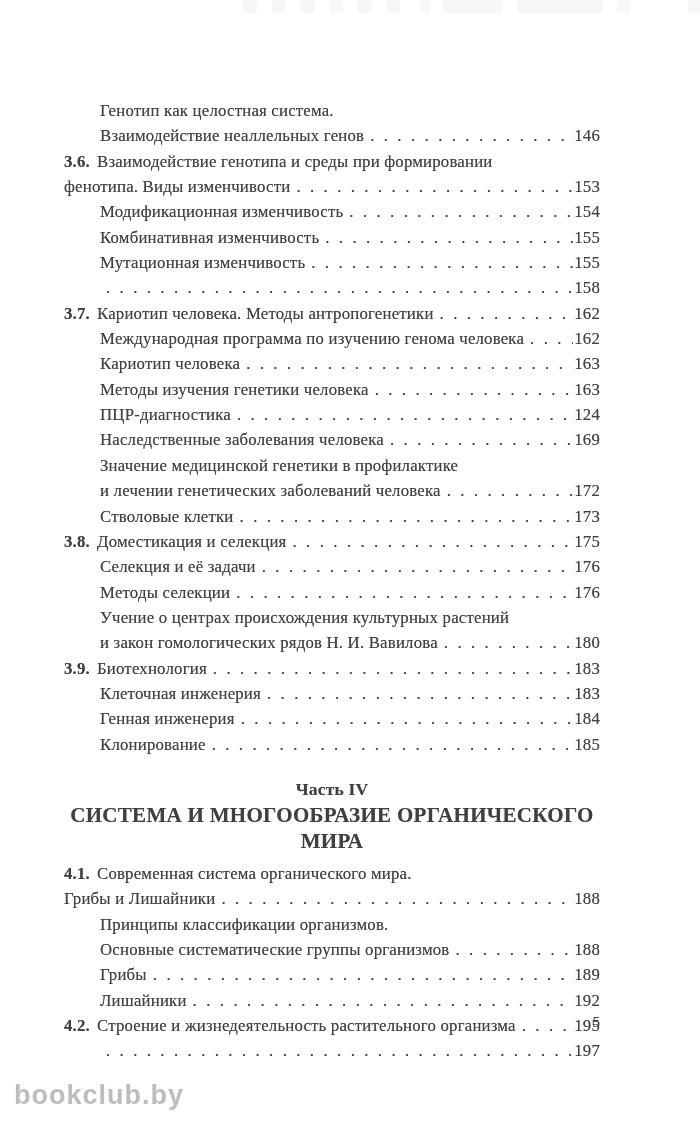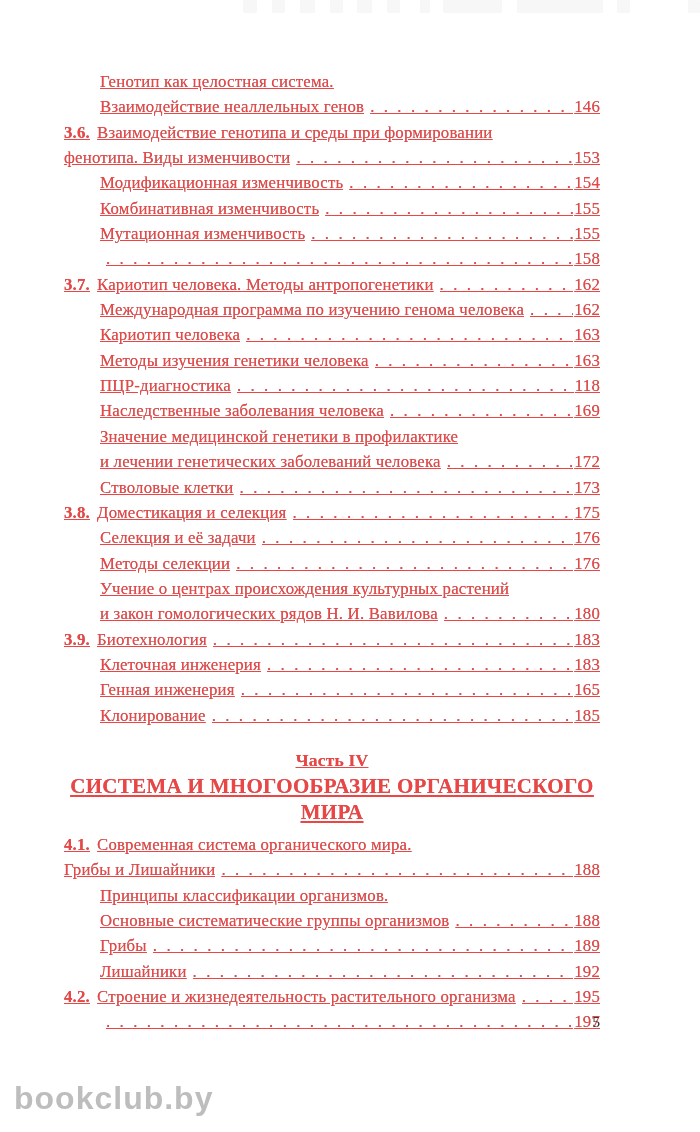--- a/index.html
+++ b/index.html
@@ -29,27 +29,26 @@
     position: absolute;
     top: 0;
     height: 13px;
     background: rgba(70, 70, 75, 0.045);
     border-radius: 1px;
   }
 
   .toc {
     position: absolute;
     left: 64px;
-    top: 72px;
+    top: 101px;
     width: 536px;
-    color: #ef4444;
+    color: #404040;
     font-size: 16.8px;
     letter-spacing: 0.2px;
     text-shadow: 0 0 0.6px rgba(55, 50, 45, 0.55);
-    text-decoration: underline;
   }
   .toc-line {
     display: flex;
     align-items: baseline;
     height: 25.35px;
     white-space: nowrap;
   }
   .toc-line.indent1 { padding-left: 36px; }
   .toc-line .num {
     font-weight: bold;
@@ -101,21 +100,21 @@
     font-size: 15px;
     color: #3a3634;
     text-shadow: 0 0 0.6px rgba(55, 50, 45, 0.5);
   }
 
   .watermark {
     position: absolute;
     left: 14px;
     top: 1080px;
     font-family: "Liberation Sans", "DejaVu Sans", sans-serif;
-    font-size: 32px;
+    font-size: 27px;
     font-weight: bold;
     letter-spacing: 1px;
     color: #bdbdbd;
     text-shadow:
       -1px -1px 1px rgba(255, 255, 255, 0.95),
        1px  1px 1px rgba(255, 255, 255, 0.95),
        0 0 4px rgba(255, 255, 255, 1);
   }
 </style>
 </head>
@@ -216,21 +215,21 @@
 
     <span class="txt">Методы изучения генетики человека</span>
     <span class="leader"></span>
     <span class="pg">163</span>
   </div>
 
   <div class="toc-line indent1">
 
     <span class="txt">ПЦР-диагностика</span>
     <span class="leader"></span>
-    <span class="pg">118</span>
+    <span class="pg">124</span>
   </div>
 
   <div class="toc-line indent1">
 
     <span class="txt">Наследственные заболевания человека</span>
     <span class="leader"></span>
     <span class="pg">169</span>
   </div>
 
   <div class="toc-line indent1">
@@ -298,21 +297,21 @@
 
     <span class="txt">Клеточная инженерия</span>
     <span class="leader"></span>
     <span class="pg">183</span>
   </div>
 
   <div class="toc-line indent1">
 
     <span class="txt">Генная инженерия</span>
     <span class="leader"></span>
-    <span class="pg">165</span>
+    <span class="pg">184</span>
   </div>
 
   <div class="toc-line indent1">
 
     <span class="txt">Клонирование</span>
     <span class="leader"></span>
     <span class="pg">185</span>
   </div>
 
   <div class="part-block">

